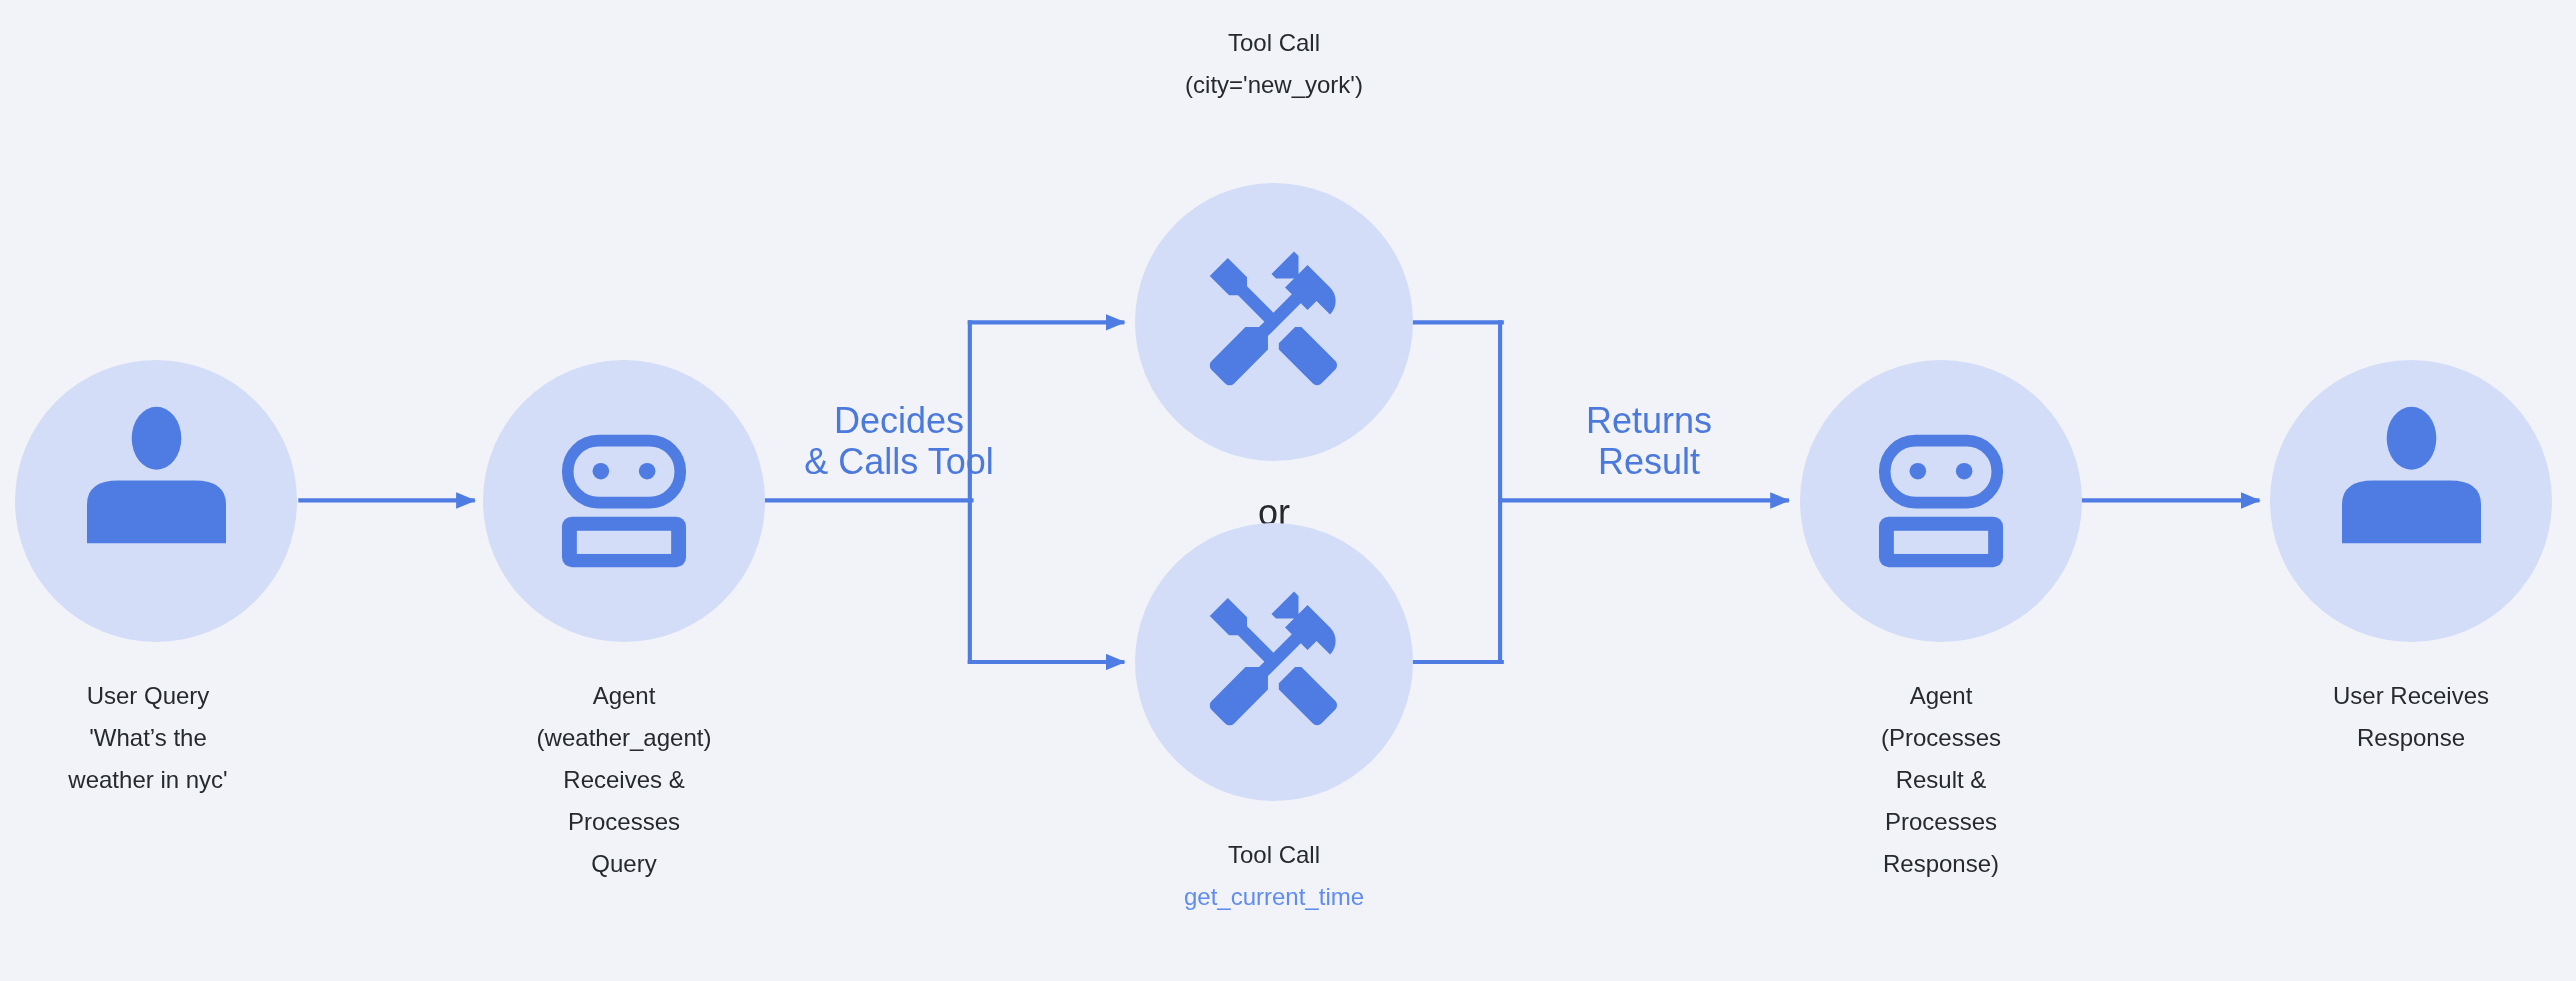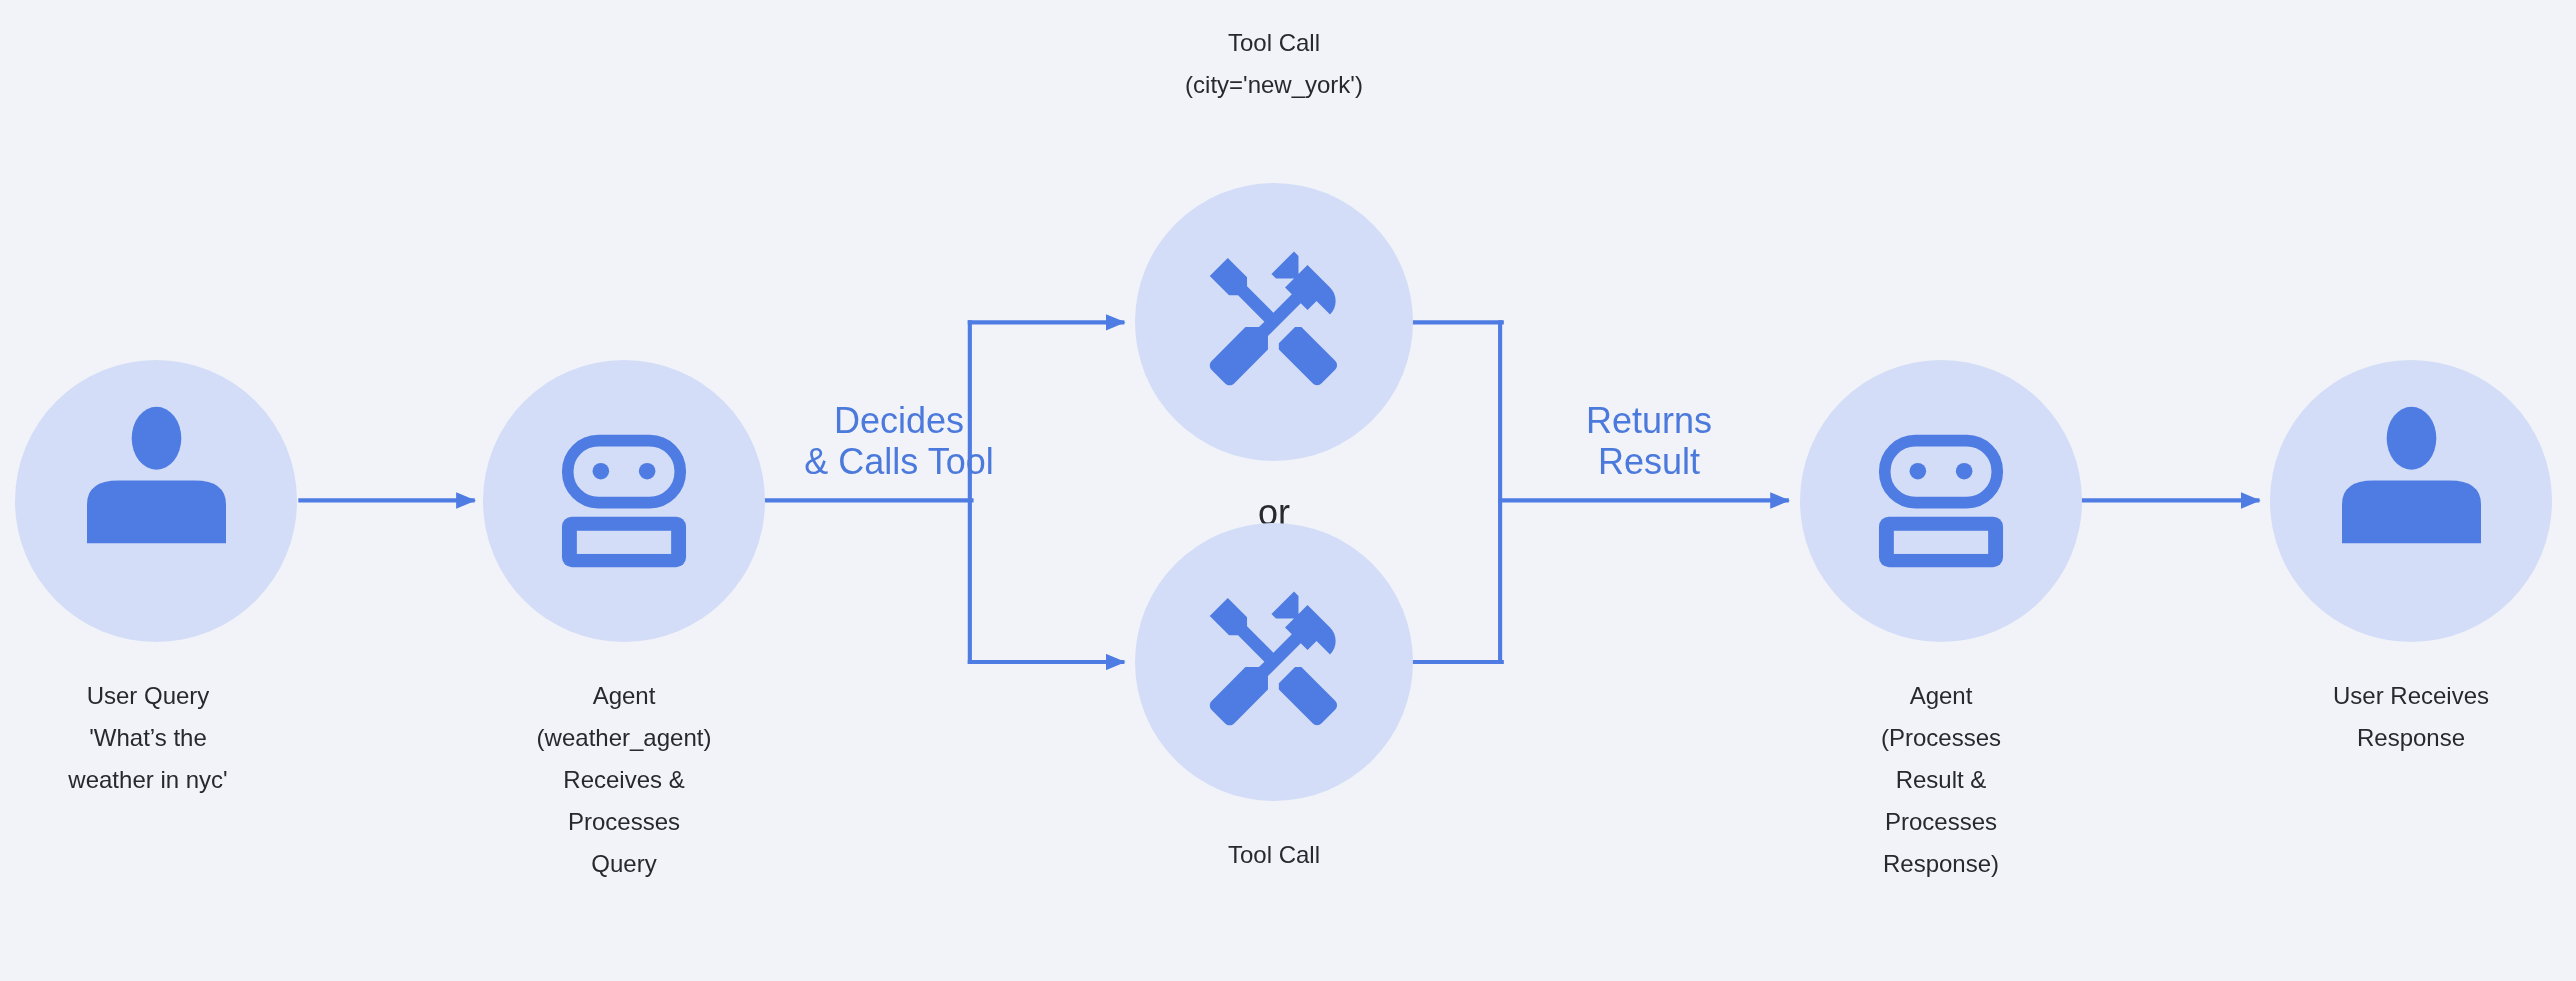--- a/index.html
+++ b/index.html
@@ -111,20 +111,21 @@
   <div class="or-label" style="left:1274px;top:491px;margin-top:22px;">or</div>
 
   <div class="circle" style="left:1135px;top:523px;width:278px;height:278px;">
     <svg class="icon" style="left:62px;top:62px;" width="153" height="153" viewBox="0 0 24 24">
       <path fill="currentColor" d="M21.67 18.17l-5.3-5.3h-.99l-2.54 2.54v.99l5.3 5.3c.39.39 1.02.39 1.41 0l2.12-2.12c.39-.39.39-1.03 0-1.41z"></path>
       <path fill="currentColor" d="M17.34 10.19l1.41-1.41 2.12 2.12c1.17-1.17 1.17-3.07 0-4.24l-3.54-3.54-1.41 1.41V1.71l-.7-.71-3.54 3.54.71.71h2.83l-1.41 1.41 1.06 1.06-2.89 2.89-4.13-4.13V5.06L4.83 2.04 2 4.87 5.03 7.9h1.41l4.13 4.13-.85.85H7.6l-5.3 5.3c-.39.39-.39 1.02 0 1.41l2.12 2.12c.39.39 1.02.39 1.41 0l5.3-5.3v-2.12l5.15-5.15 1.06 1.05z"></path>
     </svg>
   </div>
   <div class="caption" style="left:1274px;top:834px;">
     <div>Tool Call</div>
+    <div class="fn">get_current_time</div>
   </div>
 
   <div class="edge-label" style="left:1649px;top:400px;">
     <div>Returns</div>
     <div>Result</div>
   </div>
 
   <div class="circle" style="left:1800px;top:360px;width:282px;height:282px;">
     <svg class="icon" style="left:78px;top:74px;" width="126" height="134" viewBox="0 0 152 162">
       <rect x="8" y="8" width="136" height="75" rx="37" fill="none" stroke="currentColor" stroke-width="14"></rect>

